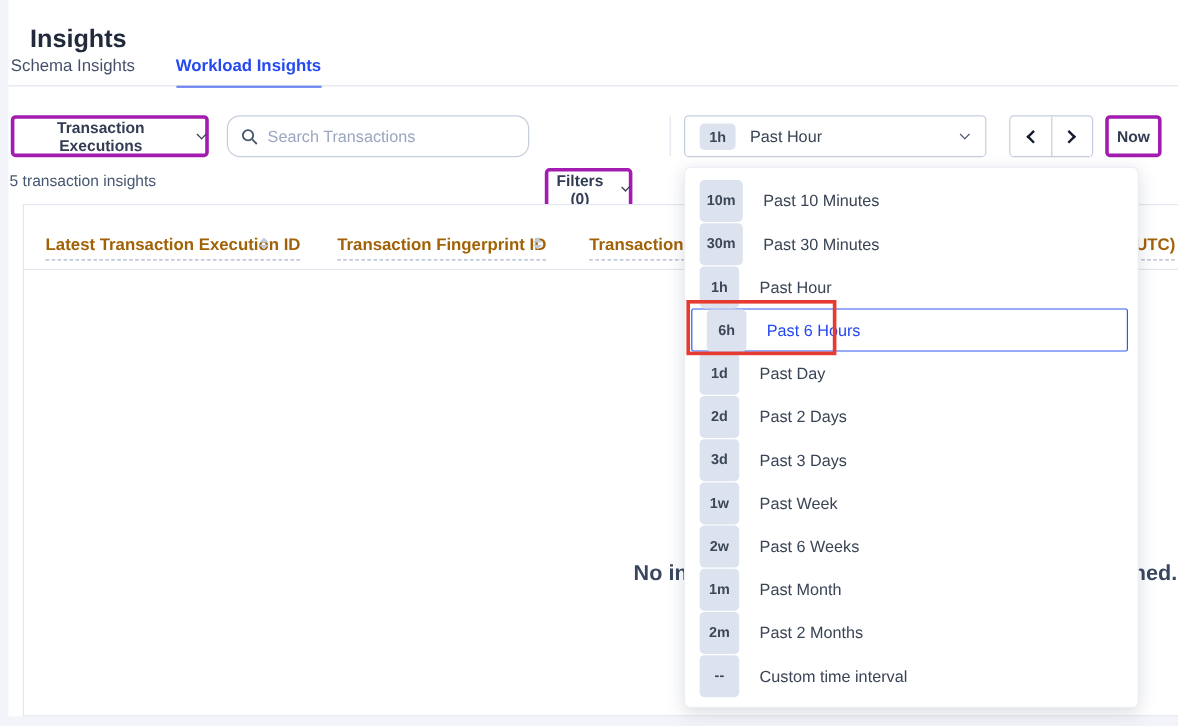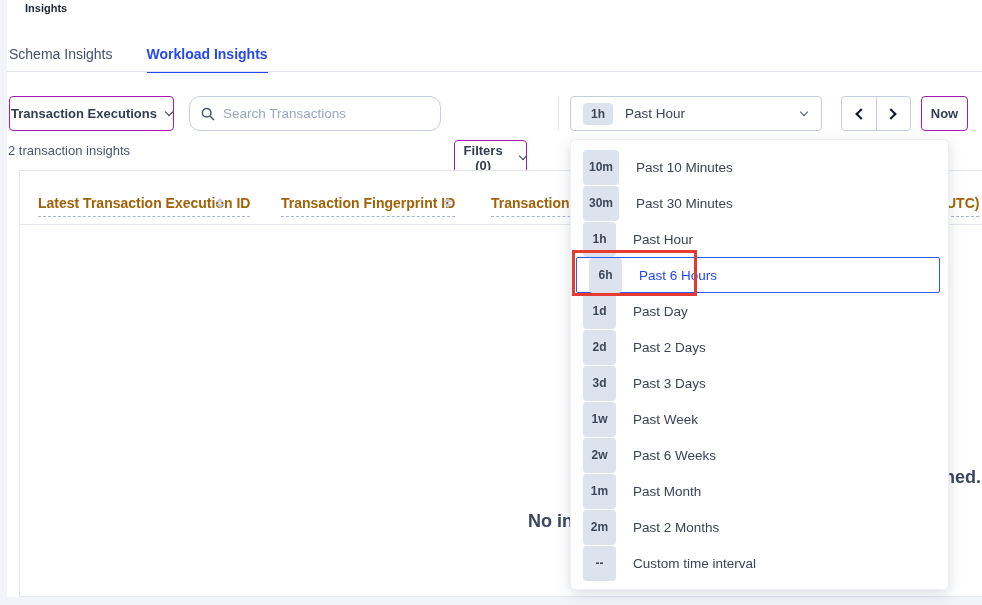--- a/index.html
+++ b/index.html
@@ -2,30 +2,30 @@
 <html><head>
 <meta charset="utf-8">
 <style>
   * { margin:0; padding:0; box-sizing:border-box; }
   html,body { width:982px; height:605px; }
   body { font-family:"Liberation Sans", sans-serif; background:#f2f4f9; }
   .app { position:relative; width:982px; height:605px; overflow:hidden; background:#f2f4f9; }
   .panel { position:absolute; left:7px; top:0; right:0; bottom:8px; background:#fff; }
 
   
-  .page-title { position:absolute; left:18px; top:2px; font-size:11px; font-weight:700; color:#212a3a; }
+  .page-title { position:absolute; left:18px; top:21px; font-size:21px; font-weight:700; color:#212a3a; }
 
   
   .tabs { position:absolute; left:2px; top:46px; display:flex; gap:34px; }
   .tab { font-size:14px; color:#44506a; padding-bottom:9px; cursor:pointer; }
   .tab.active { color:#2549f0; font-weight:700; border-bottom:2px solid #2549f0; }
   .tabs-divider { position:absolute; left:0; right:0; top:71px; height:1px; background:#dfe4ed; }
 
   
-  .tbtn { position:absolute; top:96px; height:35px; background:#fff; border:1px solid #a21caf;
+  .tbtn { position:absolute; top:96px; height:35px; background:#fff; border:3px solid #a21caf;
           border-radius:4px; display:flex; align-items:center; justify-content:center; gap:9px;
           font-size:13px; font-weight:700; color:#323c52; cursor:pointer; }
   .btn-type { left:2px; width:165px; }
   .btn-filters { left:447px; width:73px;margin-top:44px; }
   .btn-now { left:914px; width:47px; }
   .searchbox { position:absolute; top:96px; left:182px; width:252px; height:35px; border:1px solid #c6cdde;
           border-radius:11px; background:#fff; display:flex; align-items:center; padding-left:11px; gap:8px; }
   .searchbox input { border:none; outline:none; flex:1; font-size:13.5px; font-family:"Liberation Sans",sans-serif; color:#394455; }
   .searchbox input::placeholder { color:#9aa6c0; }
   .v-divider { position:absolute; left:551px; top:97px; width:1px; height:33px; background:#dfe4ed; }
@@ -55,21 +55,21 @@
   .table-card { position:absolute; left:12px; top:170px; right:-3px; height:427px;
           border:1px solid #e2e7f0; background:#fff; }
   .thead { position:relative; height:54px; border-bottom:1px solid #e2e7f0; }
   .th { position:absolute; top:24px; font-size:14px; font-weight:700; color:#a16207;
           border-bottom:1px dashed #aab4c9; padding-bottom:5px; white-space:nowrap; }
   .sort { position:absolute; top:27px; display:inline-flex; flex-direction:column; gap:2px; cursor:pointer; }
   .sort .up   { width:0; height:0; border-left:4px solid transparent; border-right:4px solid transparent; border-bottom:4px solid #c3cbdb; }
   .sort .down { width:0; height:0; border-left:4px solid transparent; border-right:4px solid transparent; border-top:4px solid #c3cbdb; }
 
   .empty-frag { position:absolute; font-size:18px; font-weight:700; color:#3a4660; white-space:nowrap; }
-  .empty-left  { left:521px; top:467px;margin-top:44px; }
+  .empty-left  { left:521px; top:467px; }
   .empty-right { left:937px; top:467px; }
 
   
   .dropdown { position:absolute; left:570px; top:139px; width:379px; height:451px; background:#fff;
           border:1px solid #edeff5; border-radius:5px; padding-top:9px; z-index:20;
           box-shadow:0 4px 14px rgba(55,66,96,.18); }
   .dd-item { height:36px; display:flex; align-items:center; gap:17px; padding-left:12px; cursor:pointer; }
   .dd-item .dd-label { font-size:13.5px; color:#394455; }
   .dd-item.highlighted { margin:0 8px 0 5px; border:1px solid #3059f3; border-radius:2px; }
   .dd-item.highlighted .dd-label { color:#2347f0; }
@@ -123,21 +123,21 @@
       </div>
       <div class="pn-btn">
         <span class="chev chev-right"></span>
       </div>
     </div>
 
     <button class="tbtn btn-now">
       <span>Now</span>
     </button>
 
-    <div class="count-text">2 transaction insights</div>
+    <div class="count-text">5 transaction insights</div>
 
     <div class="table-card">
       <div class="thead">
         <span class="th" id="th-right" style="left:926px;">UTC)</span>
       <span class="th" style="left: 18px;">Latest Transaction Execution ID</span>
           <span class="sort" style="left: 196px;">
             <span class="up"></span>
             <span class="down"></span>
           </span>
           <span class="th" style="left: 261px;">Transaction Fingerprint ID</span>

